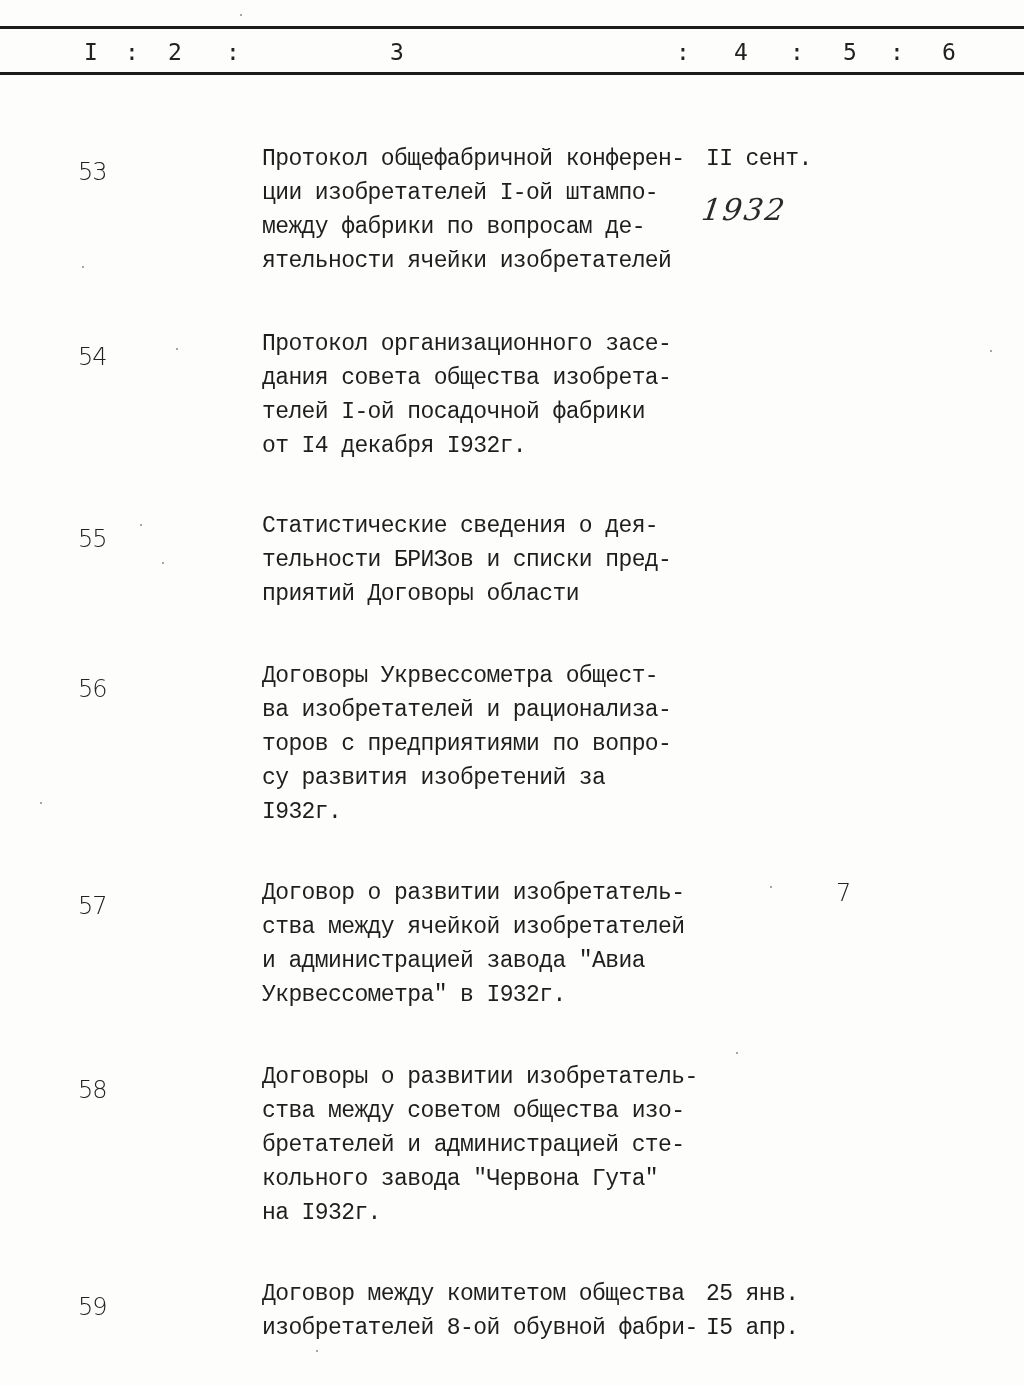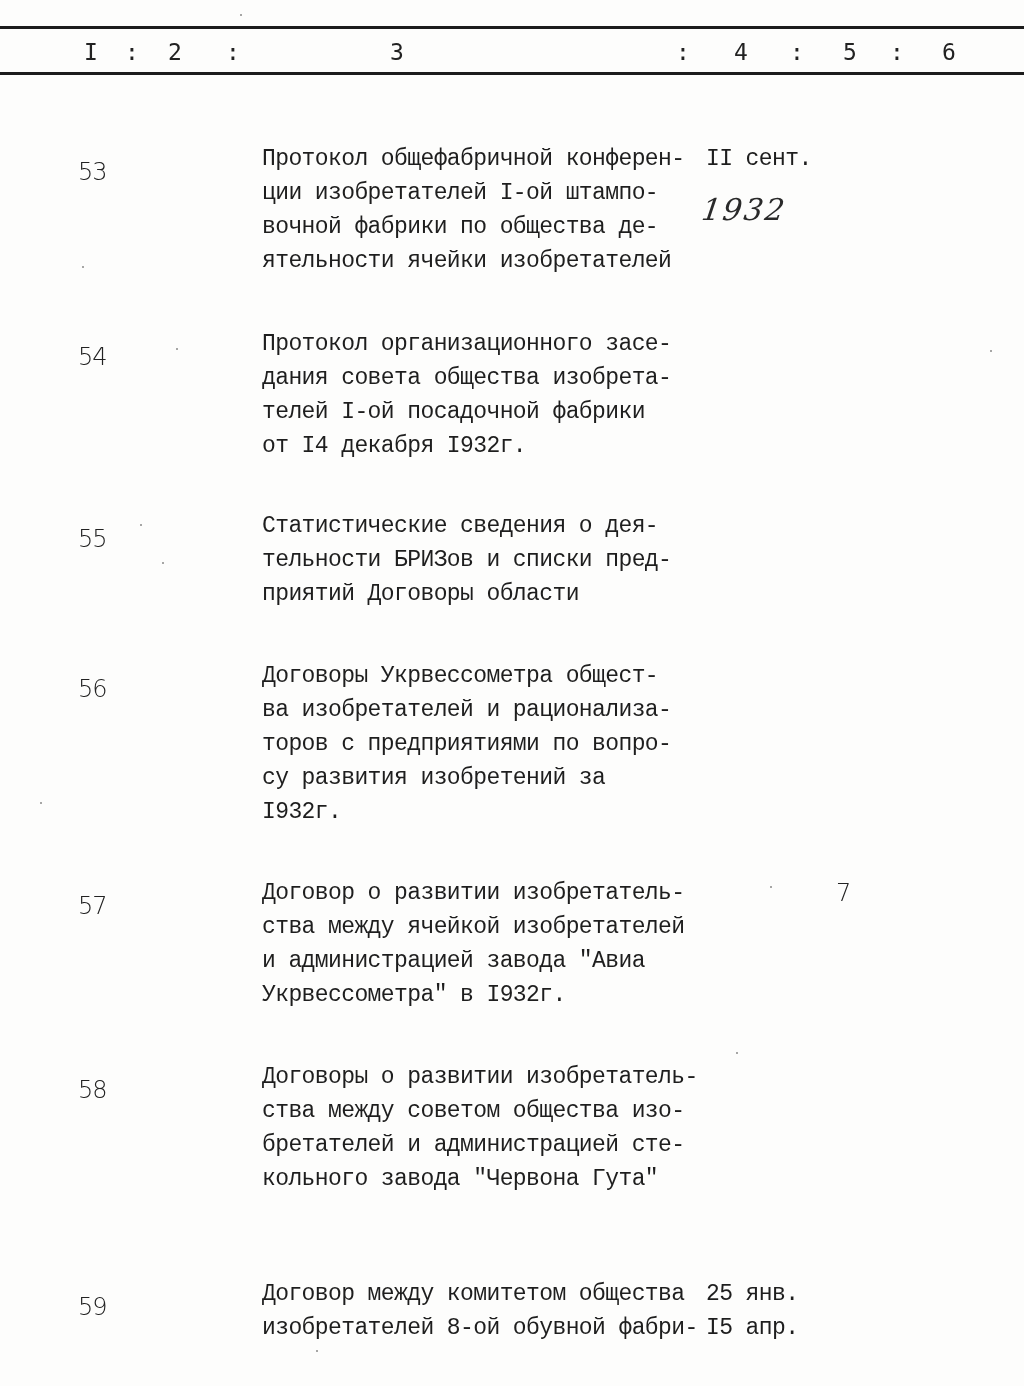--- a/index.html
+++ b/index.html
@@ -127,21 +127,21 @@
       <span class="hdr" style="left: 942px;">6</span>
     </div>
   <div class="rule bottom"></div>
 
   <div id="entries">
       <div class="entry" style="top: 142px;">
         <div class="num">53</div>
         <div class="desc">
           <span class="line">Протокол общефабричной конферен-</span>
           <span class="line">ции изобретателей I-ой штампо-</span>
-          <span class="line">вочной фабрики по общества де-</span>
+          <span class="line">между фабрики по вопросам де-</span>
           <span class="line">ятельности ячейки изобретателей</span>
         </div>
         <div class="date">
           <span class="line">II сент.</span>
         </div>
         <div class="handwritten">1932</div>
       </div>
       <div class="entry" style="top: 327px;">
         <div class="num">54</div>
         <div class="desc">
@@ -179,20 +179,21 @@
         </div>
         <div class="col5">7</div>
       </div>
       <div class="entry" style="top: 1060px;">
         <div class="num">58</div>
         <div class="desc">
           <span class="line">Договоры о развитии изобретатель-</span>
           <span class="line">ства между советом общества изо-</span>
           <span class="line">бретателей и администрацией сте-</span>
           <span class="line">кольного завода "Червона Гута"</span>
+          <span class="line">на I932г.</span>
         </div>
       </div>
       <div class="entry" style="top: 1277px;">
         <div class="num">59</div>
         <div class="desc">
           <span class="line">Договор между комитетом общества</span>
           <span class="line">изобретателей 8-ой обувной фабри-</span>
         </div>
         <div class="date">
           <span class="line">25 янв.</span>

